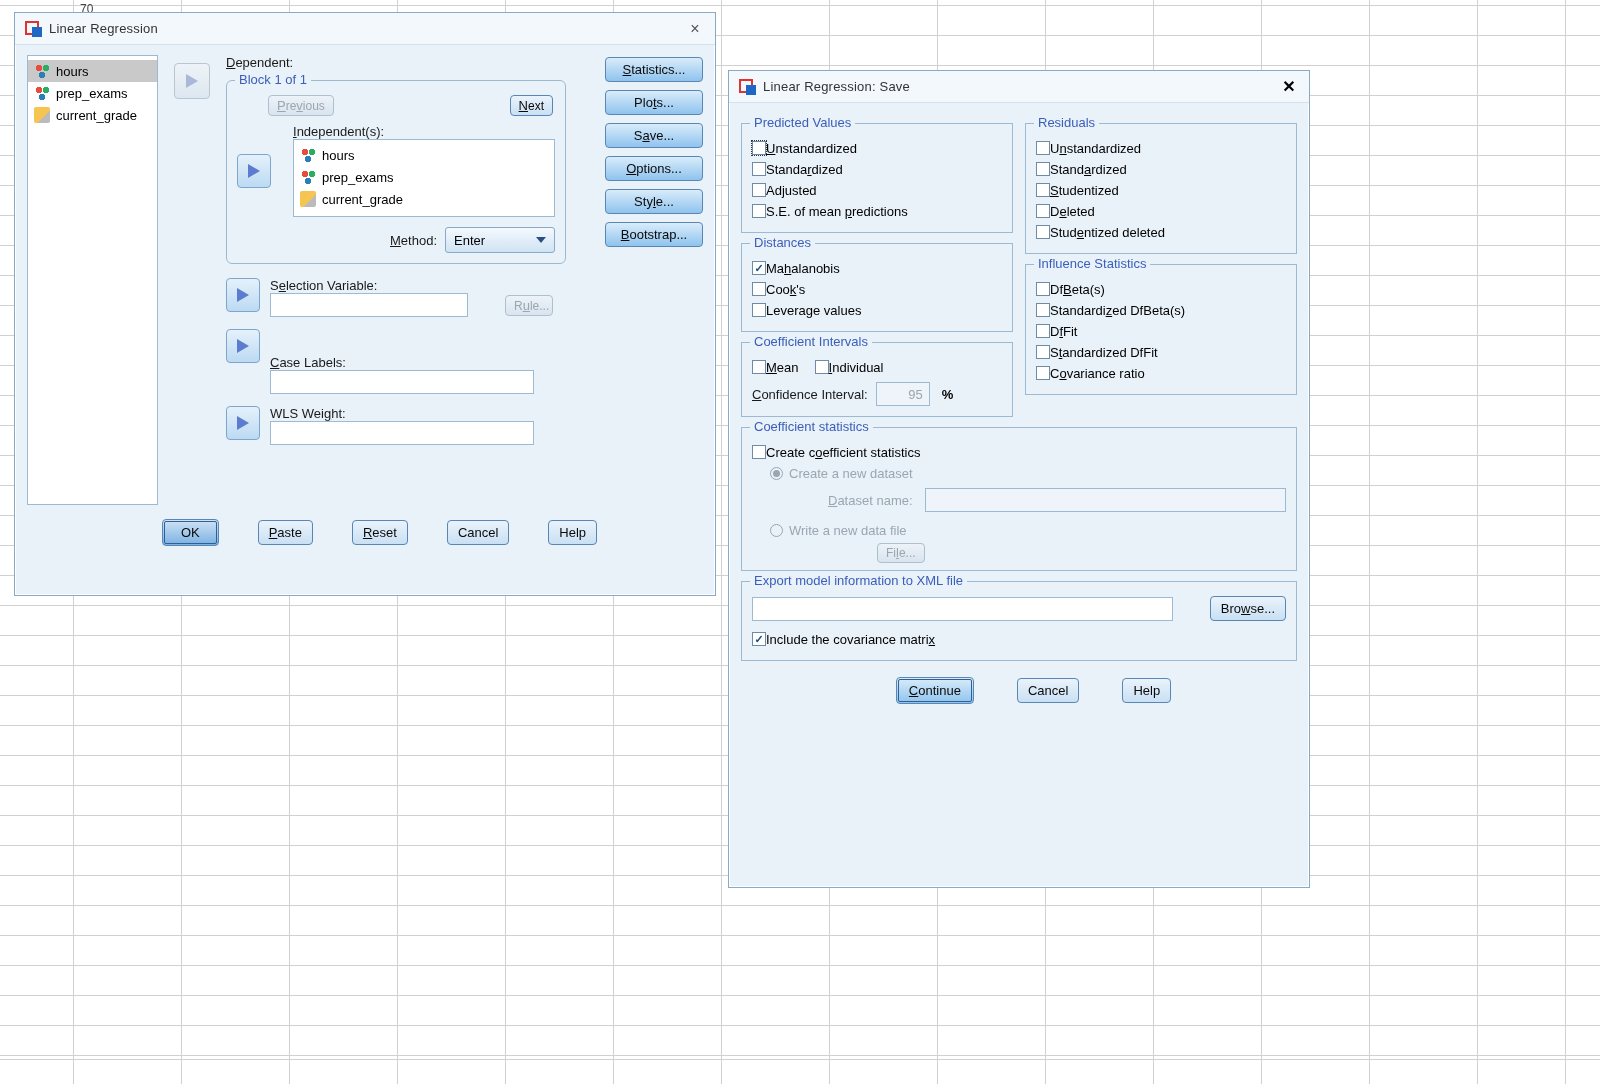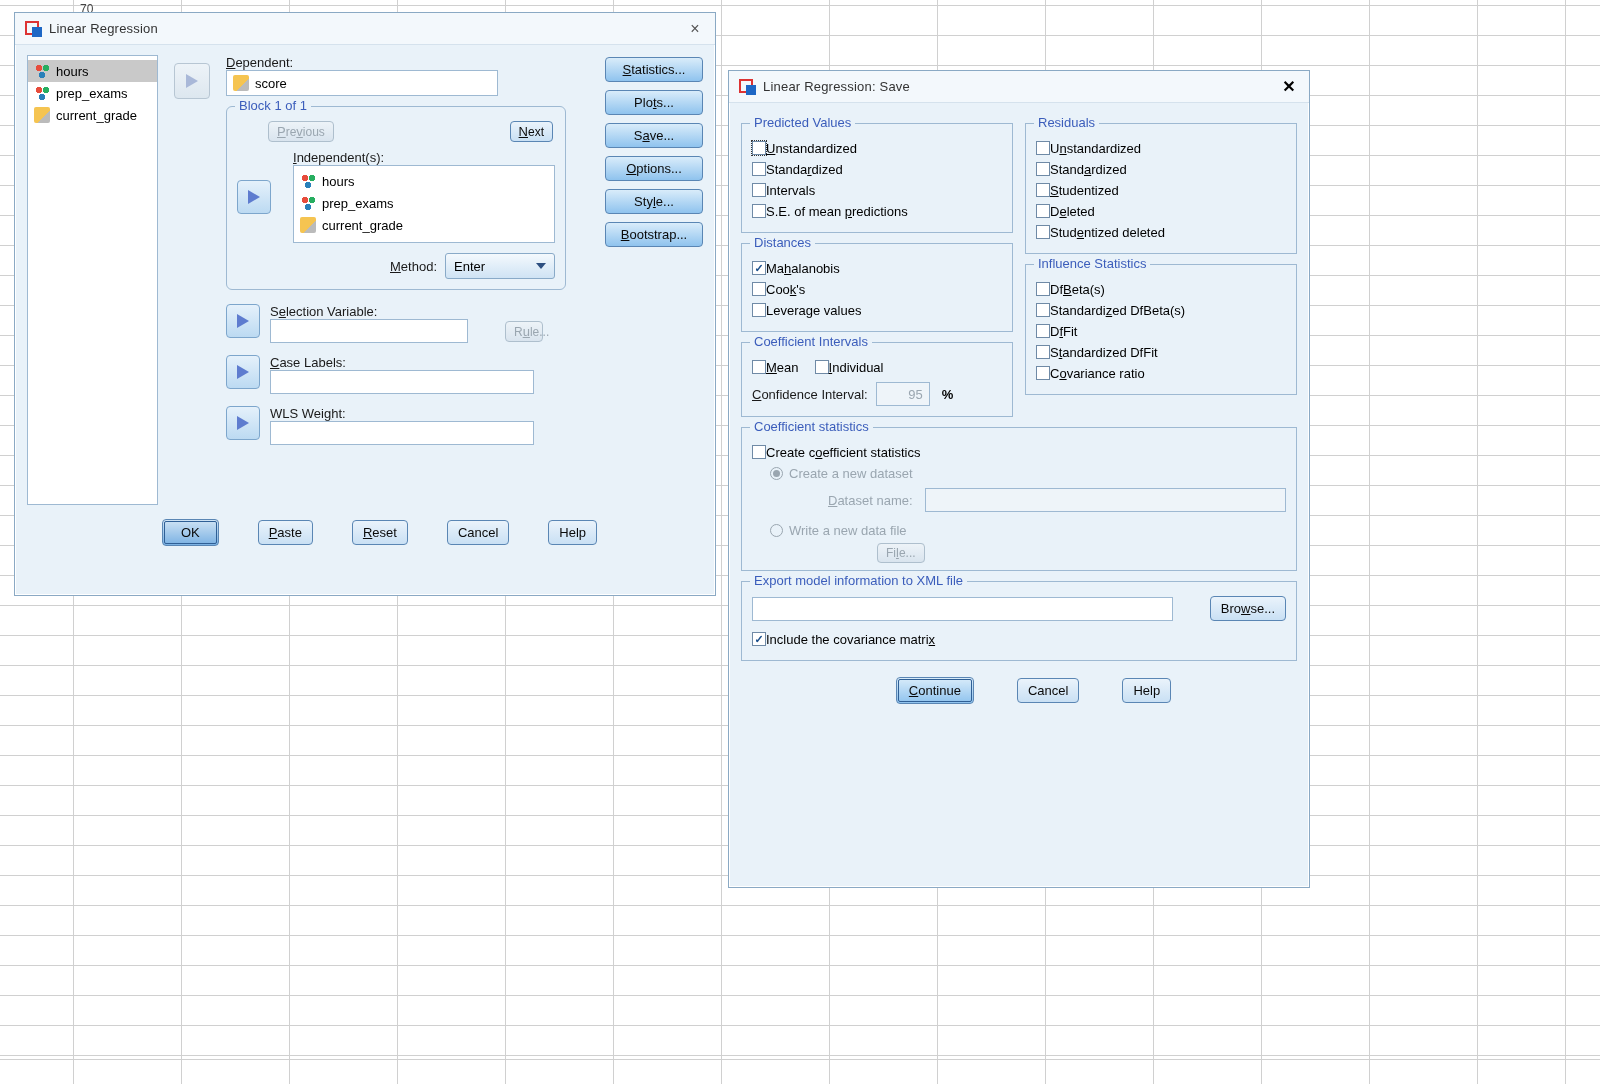--- a/index.html
+++ b/index.html
@@ -95,24 +95,20 @@
 
       <div style="flex:0 0 48px; display:flex; flex-direction:column; gap:34px; align-items:center; padding-top:8px;">
         <div class="iconbtn disabled">
             <span class="arrow-right dim"></span>
           </div>
       </div>
 
       <div style="flex:1;">
 
         <div class="label"><span class="underline-key">D</span><span></span>ependent:</div>
-        <div class="textbox" style="width:272px;">
-          <span class="icon-scale"></span>
-          <span>score</span>
-        </div>
 
         <div class="group" style="width:340px;border-radius:6px;">
           <span class="legend">Block 1 of 1</span>
           <div class="row" style="justify-content:space-between; padding:0 2px 8px 2px;">
             <span class="btn disabled small"><span class="underline-key" style="text-decoration-color:#9aa6b0;">P</span>re<span class="underline-key" style="text-decoration-color:#9aa6b0;">v</span>ious</span>
             <span class="btn flat small"><span class="underline-key">N</span>ext</span>
           </div>
           <div style="display:flex; gap:8px;">
             <div style="width:40px; display:flex; align-items:center;">
                <div class="iconbtn" style="width:34px;height:34px;">
@@ -147,30 +143,30 @@
         </div>
 
         <div style="display:flex; gap:10px; margin-top:14px;">
           <div class="iconbtn" style="width:34px;height:34px;">
               <span class="arrow-right"></span>
             </div>
           <div style="flex:1;">
             <div class="label">S<span class="underline-key">e</span>lection Variable:</div>
             <div class="row">
               <div class="inputbox" style="width:198px;"></div>
-              <span class="btn disabled small" style="width:38px;">R<span class="underline-key" style="text-decoration-color:#9aa6b0;">u</span>le...</span>
+              <span class="btn disabled small" style="width:48px;">R<span class="underline-key" style="text-decoration-color:#9aa6b0;">u</span>le...</span>
             </div>
           </div>
         </div>
 
         <div style="display:flex; gap:10px; margin-top:12px;">
           <div class="iconbtn" style="width:34px;height:34px;">
               <span class="arrow-right"></span>
             </div>
-          <div style="flex:1;">
+          <div style="flex:1;margin-top:26px;">
             <div class="label"><span class="underline-key">C</span>ase Labels:</div>
             <div class="inputbox" style="width:264px;"></div>
           </div>
         </div>
 
         <div style="display:flex; gap:10px; margin-top:12px;">
           <div class="iconbtn" style="width:34px;height:34px;">
               <span class="arrow-right"></span>
             </div>
           <div style="flex:1;">
@@ -217,21 +213,21 @@
           <div class="chk">
               <span class="box dotfocus"></span>
               <span><span class="underline-key">U</span>nstandardized</span>
             </div>
           <div class="chk">
               <span class="box"></span>
               <span>Standa<span class="underline-key">r</span>dized</span>
             </div>
           <div class="chk">
               <span class="box"></span>
-              <span>Intervals</span>
+              <span>Adjusted</span>
             </div>
           <div class="chk">
               <span class="box"></span>
               <span>S.E. of mean <span class="underline-key">p</span>redictions</span>
             </div>
         </div>
         <div class="group">
           <span class="legend">Distances</span>
           <div class="chk">
               <span class="box checked"></span>

